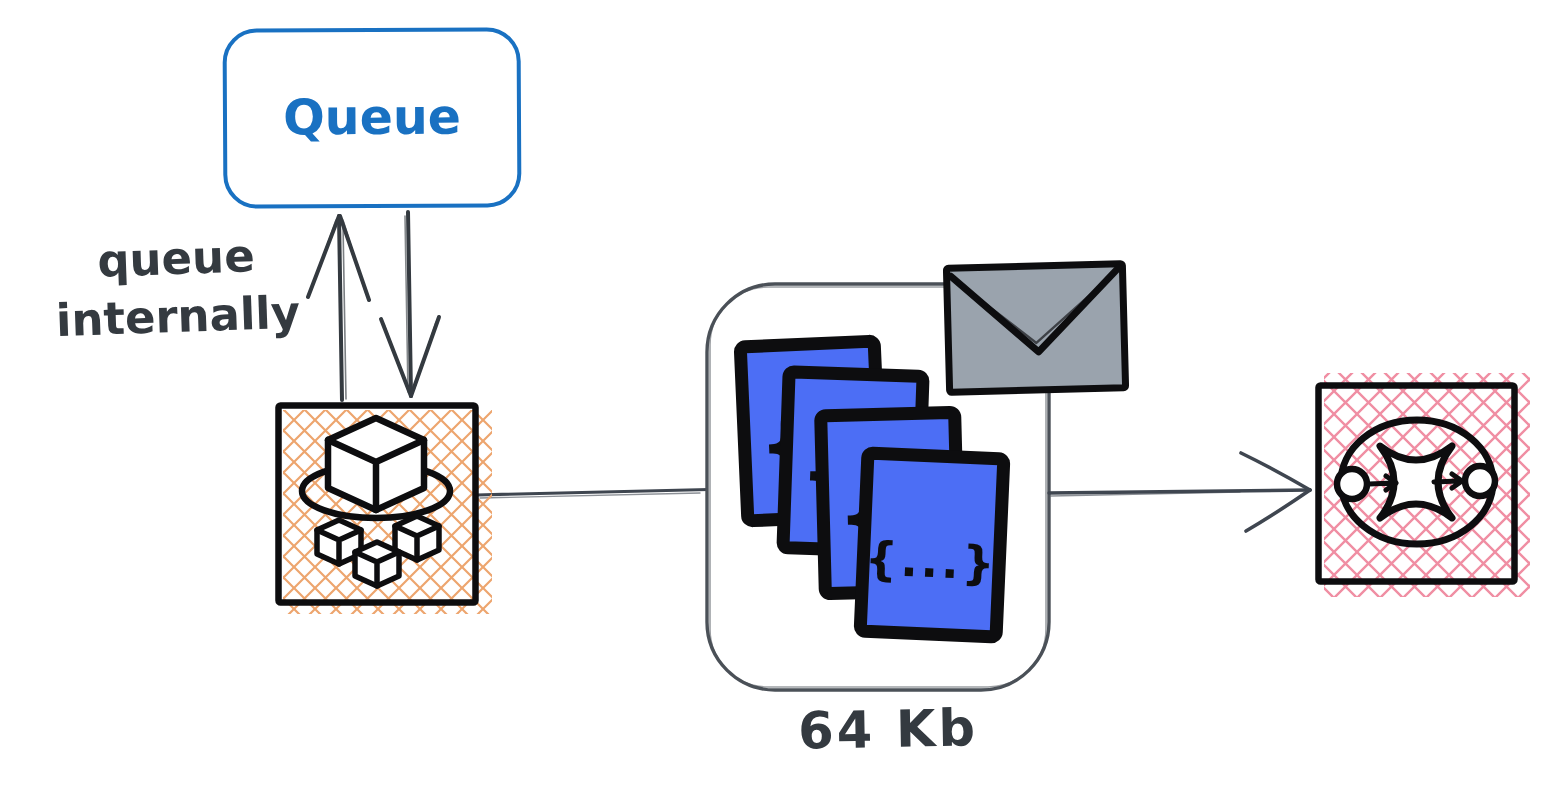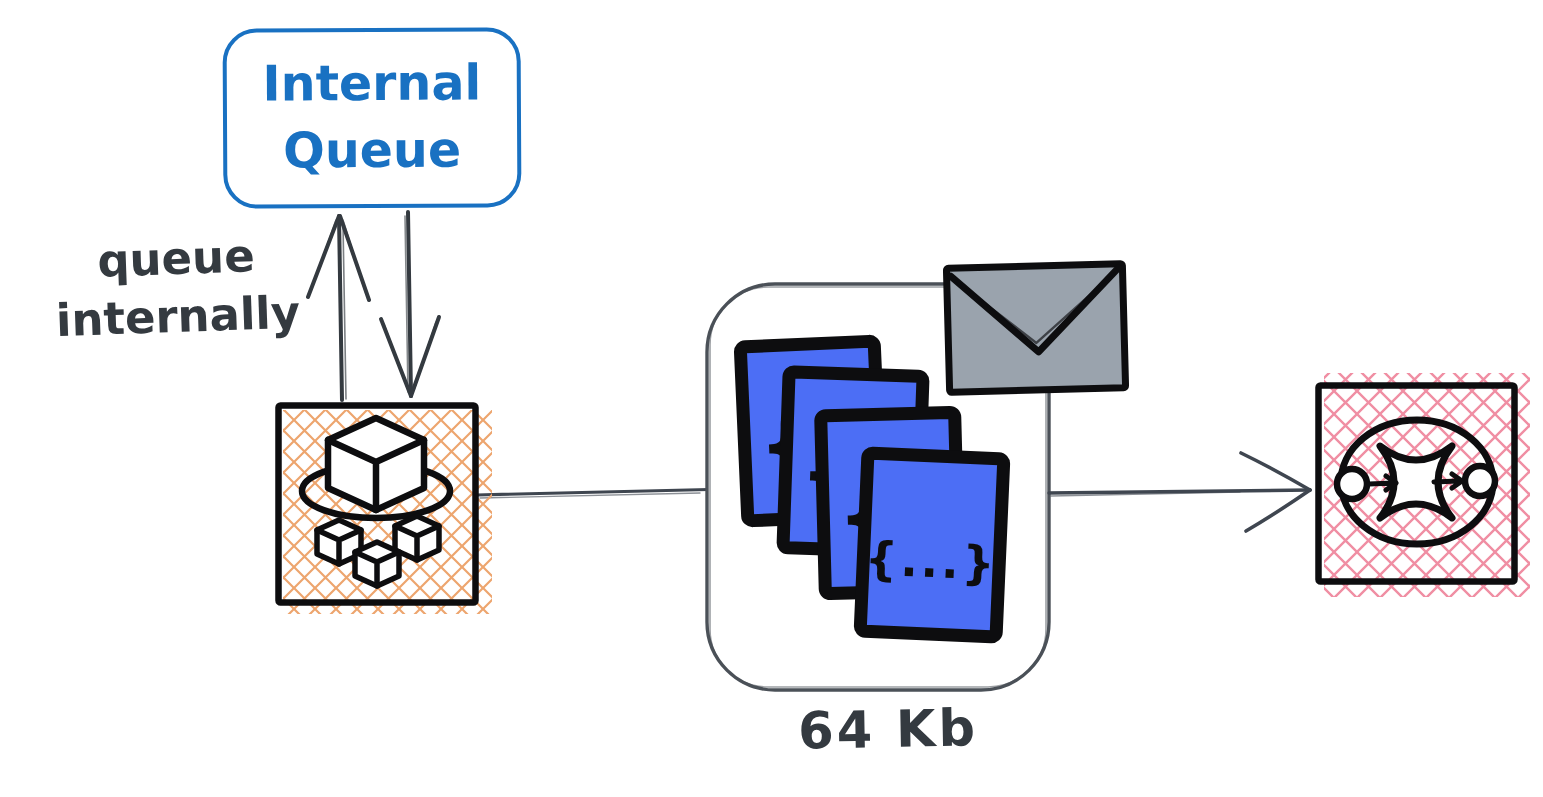--- a/index.html
+++ b/index.html
@@ -165,21 +165,20 @@
         <path d="M1380,446 Q1416,474 1452,446 Q1424,482 1452,518 Q1416,490 1380,518 Q1408,482 1380,446 Z" fill="#ffffff" stroke-width="7"></path>
         <circle cx="1352" cy="484" r="15" fill="#ffffff" stroke-width="6.5"></circle>
         <circle cx="1480" cy="481" r="15" fill="#ffffff" stroke-width="6.5"></circle>
         <path d="M1369,484 L1394,483 M1396,483 L1386,476 M1396,483 L1386,490" stroke-width="5"></path>
         <path d="M1434,482 L1458,481 M1462,481 L1452,474 M1462,481 L1452,488" stroke-width="5"></path>
       </g>
     </g>
   </svg>
 
   <div class="queue-box">
-    <span class="line">Internal</span>
     <span class="line">Queue</span>
   </div>
 
   <div class="annotation">
     <span class="line">queue</span>
     <span class="line">internally</span>
   </div>
 
   <div class="capacity">64 Kb</div>
 

